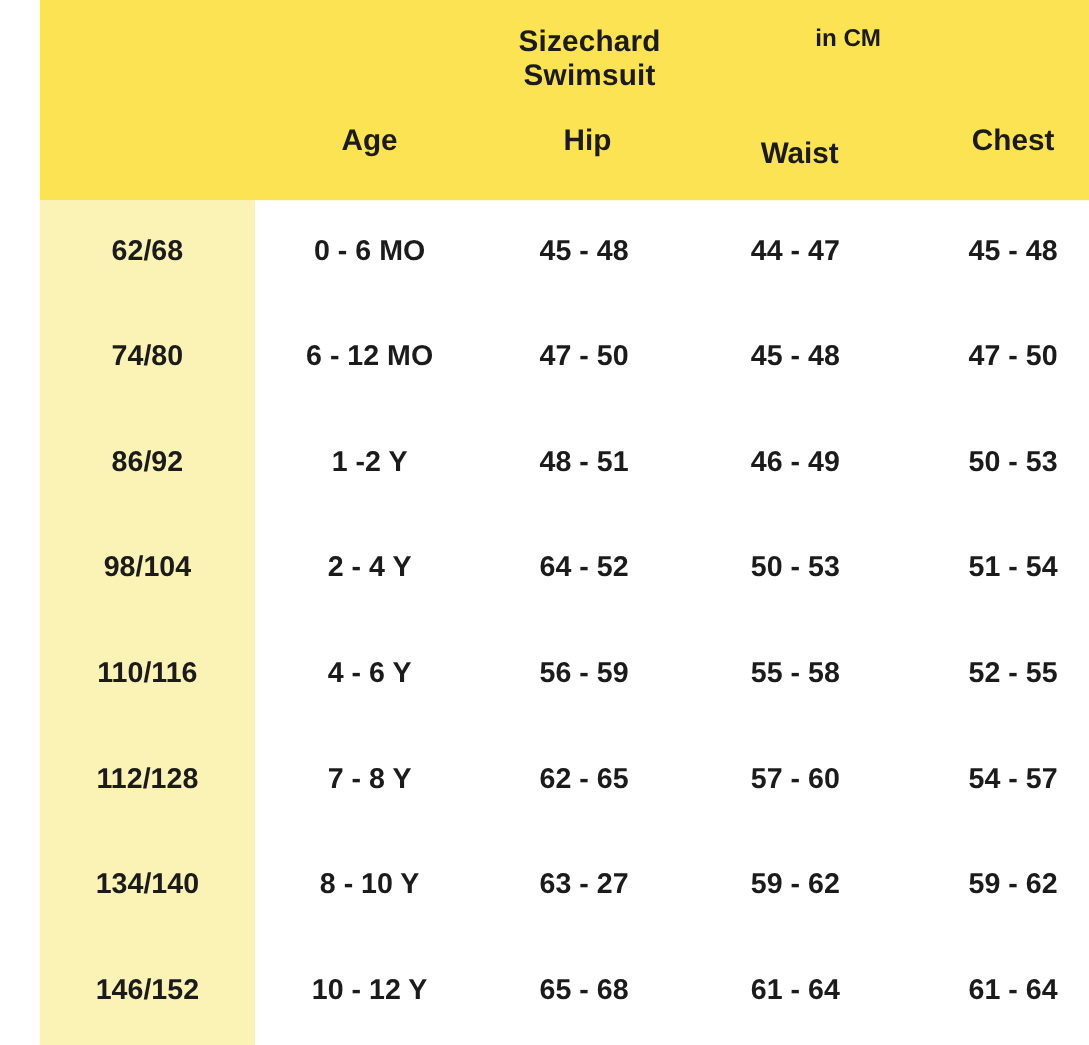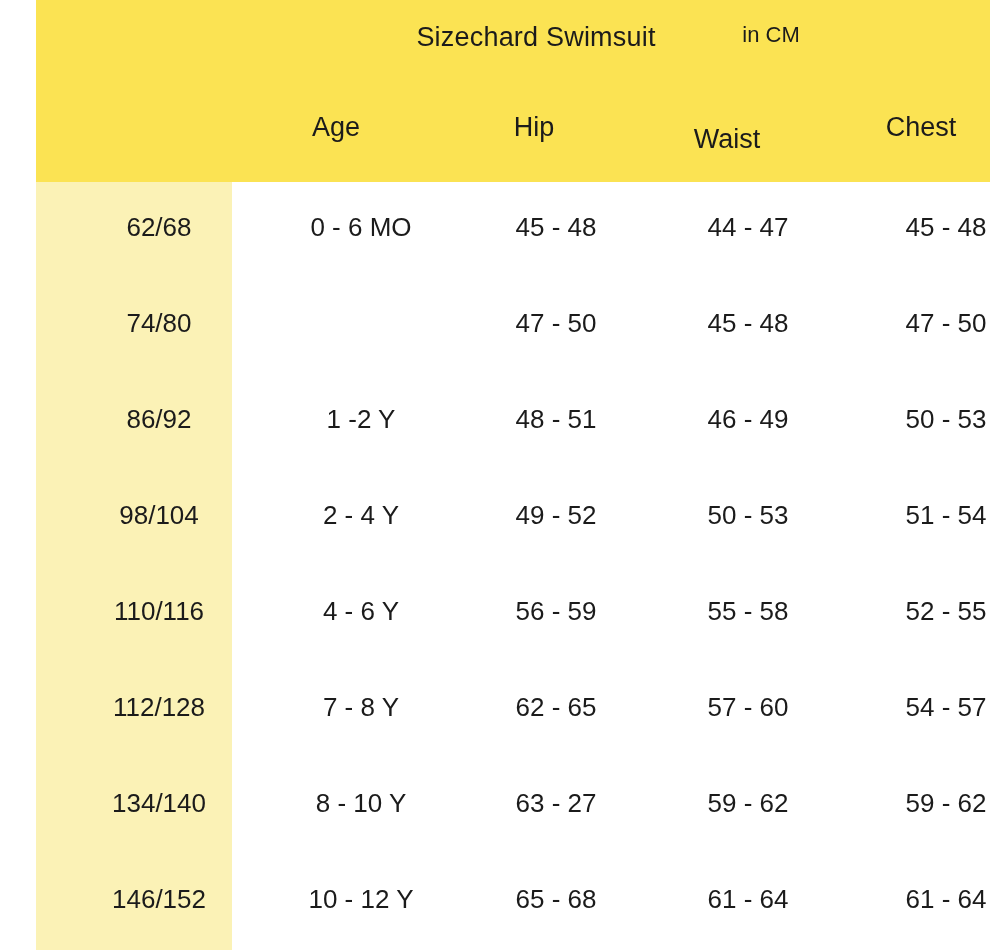--- a/index.html
+++ b/index.html
@@ -12,20 +12,21 @@
     height: 950px;
     font-family: "Liberation Sans", sans-serif;
     color: #1a1a1a;
     overflow: hidden;
   }
   .sizechart {
     position: relative;
     width: 990px;
     height: 950px;
     box-sizing: border-box;
+    font-weight: bold;
   }
   
   .gutter-left {
     position: absolute;
     left: 0;
     top: 0;
     width: 36px;
     height: 950px;
     background: #ffffff;
     z-index: 5;
@@ -111,21 +112,20 @@
     position: relative;
     height: 96px;
     width: 954px;
   }
   .cell {
     position: absolute;
     top: 30px;
     font-size: 26px;
     color: #1b1b1b;
     white-space: nowrap;
-    padding-left: 25px;
   }
   .c-size  { left: 0px;   width: 196px; text-align: center; }
   .c-age   { left: 200px; width: 200px; text-align: center; }
   .c-hip   { left: 400px; width: 190px; text-align: center; }
   .c-waist { left: 592px; width: 190px; text-align: center; }
   .c-chest { left: 790px; width: 190px; text-align: center; }
 </style>
 </head>
 <body>
 
@@ -154,37 +154,38 @@
     <div class="row">
       <div class="cell c-size">62/68</div>
       <div class="cell c-age">0 - 6 MO</div>
       <div class="cell c-hip">45 - 48</div>
       <div class="cell c-waist">44 - 47</div>
       <div class="cell c-chest">45 - 48</div>
     </div>
 
     <div class="row">
       <div class="cell c-size">74/80</div>
+      <div class="cell c-age">6 - 12 MO</div>
       <div class="cell c-hip">47 - 50</div>
       <div class="cell c-waist">45 - 48</div>
       <div class="cell c-chest">47 - 50</div>
     </div>
 
     <div class="row">
       <div class="cell c-size">86/92</div>
       <div class="cell c-age">1 -2 Y</div>
       <div class="cell c-hip">48 - 51</div>
       <div class="cell c-waist">46 - 49</div>
       <div class="cell c-chest">50 - 53</div>
     </div>
 
     <div class="row">
       <div class="cell c-size">98/104</div>
       <div class="cell c-age">2 - 4 Y</div>
-      <div class="cell c-hip">49 - 52</div>
+      <div class="cell c-hip">64 - 52</div>
       <div class="cell c-waist">50 - 53</div>
       <div class="cell c-chest">51 - 54</div>
     </div>
 
     <div class="row">
       <div class="cell c-size">110/116</div>
       <div class="cell c-age">4 - 6 Y</div>
       <div class="cell c-hip">56 - 59</div>
       <div class="cell c-waist">55 - 58</div>
       <div class="cell c-chest">52 - 55</div>

